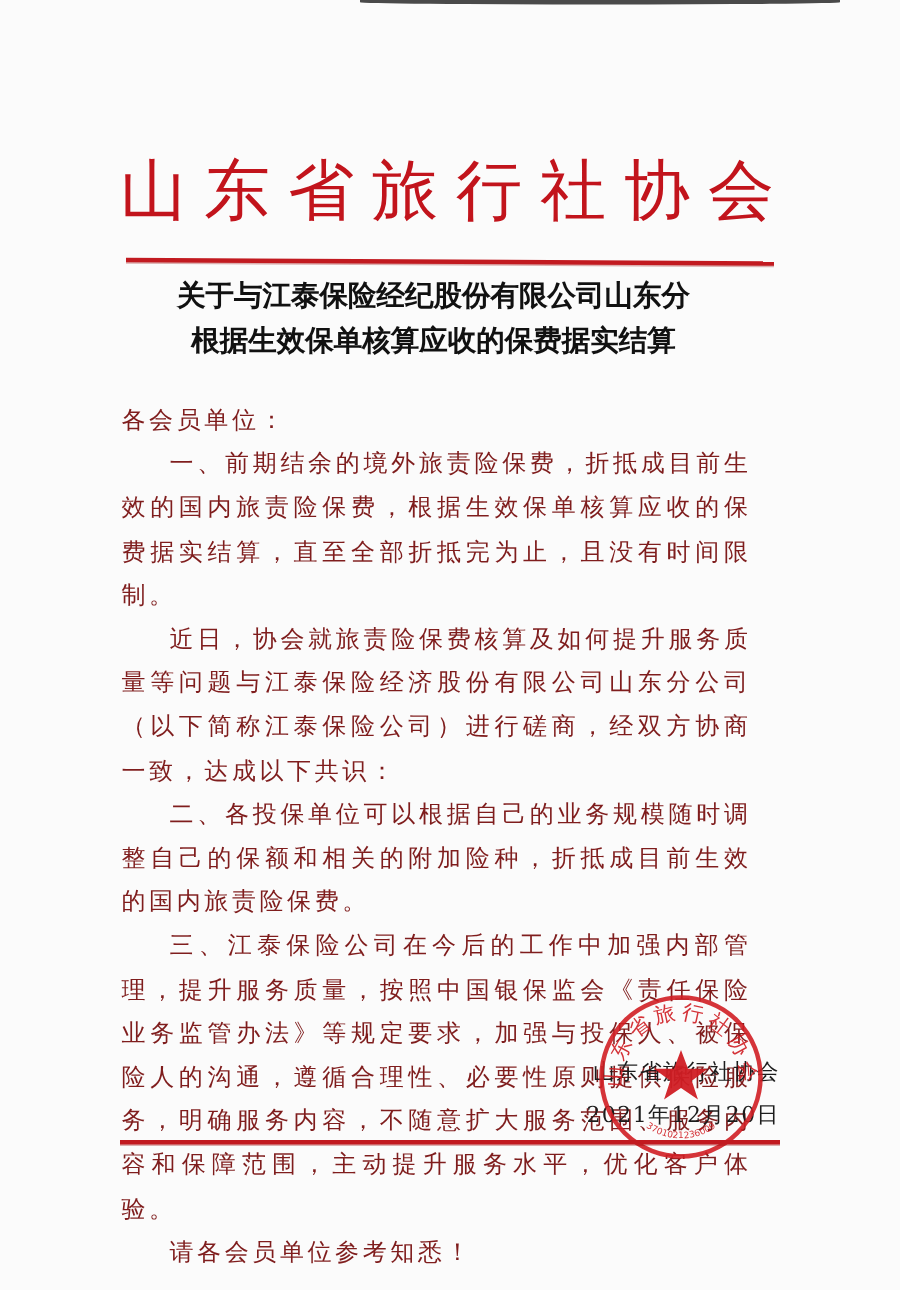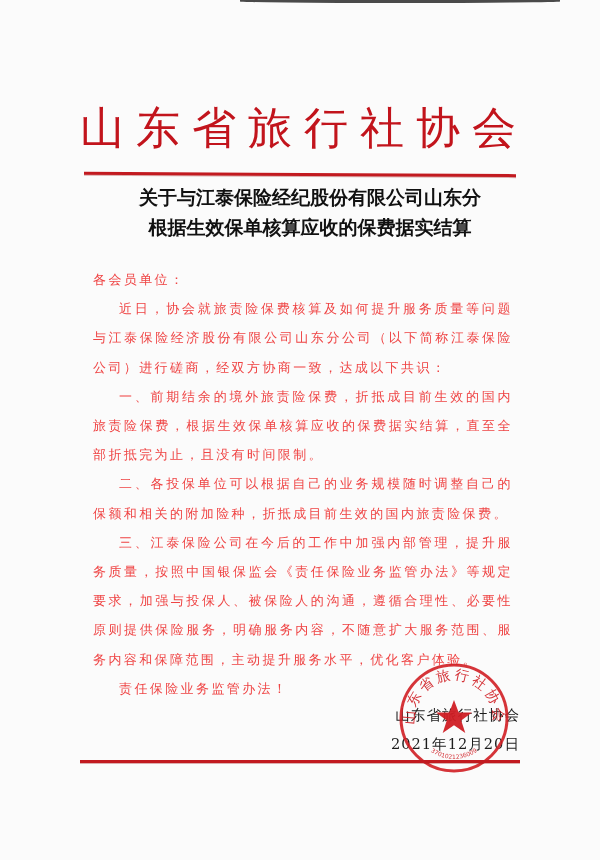--- a/index.html
+++ b/index.html
@@ -24,32 +24,32 @@
       line-height: 56px;
       white-space: nowrap;
     }
     .red-rule {
       position: absolute; height: 3px; background: #c21a20;
       box-shadow: 0 1px 0 rgba(150,0,0,0.3);
     }
     .rule-top { left: 84px; top: 173px; width: 432px; transform: rotate(0.3deg); }
     .rule-bottom { left: 80px; top: 760px; width: 440px; }
     .notice-title {
-      position: absolute; left: 100px; top: 182px; width: 420px;
+      position: absolute; left: 79px; top: 182px; width: 420px;
       text-align: center;
       font-family: "DejaVu Sans", "Liberation Sans", sans-serif;
       font-weight: bold;
       font-size: 19px; line-height: 30px;
       color: #111;
     }
     .body-text {
-      position: absolute; left: 93px; top: 265px; width: 420px;
-      font-size: 13px; line-height: 29.2px;
+      position: absolute; left: 81px; top: 265px; width: 420px;
+      font-size: 16px; line-height: 29.2px;
       letter-spacing: 2.4px;
-      color: #ef4444;
+      color: #7f1d1d;
     }
     .salutation { margin: 0; }
     .para { margin: 0; text-indent: 2em; text-align: justify; }
     .closing { margin: 0; text-indent: 2em; }
     .signature {
       position: absolute; left: 380px; top: 700px; width: 140px;
       text-align: right;
       font-size: 14.6px; line-height: 29px; letter-spacing: 1px;
       color: #1c1c1c;
     }
@@ -67,25 +67,25 @@
   <div class="org-title">山东省旅行社协会</div>
   <div class="red-rule rule-top"></div>
 
   <div class="notice-title">
     <div>关于与江泰保险经纪股份有限公司山东分</div>
     <div>根据生效保单核算应收的保费据实结算</div>
   </div>
 
   <div class="body-text">
     <p class="salutation">各会员单位：</p>
+    <p class="para">一、前期结余的境外旅责险保费，折抵成目前生效的国内旅责险保费，根据生效保单核算应收的保费据实结算，直至全部折抵完为止，且没有时间限制。</p>
     <p class="para">近日，协会就旅责险保费核算及如何提升服务质量等问题与江泰保险经济股份有限公司山东分公司（以下简称江泰保险公司）进行磋商，经双方协商一致，达成以下共识：</p>
-    <p class="para">一、前期结余的境外旅责险保费，折抵成目前生效的国内旅责险保费，根据生效保单核算应收的保费据实结算，直至全部折抵完为止，且没有时间限制。</p>
     <p class="para">二、各投保单位可以根据自己的业务规模随时调整自己的保额和相关的附加险种，折抵成目前生效的国内旅责险保费。</p>
     <p class="para">三、江泰保险公司在今后的工作中加强内部管理，提升服务质量，按照中国银保监会《责任保险业务监管办法》等规定要求，加强与投保人、被保险人的沟通，遵循合理性、必要性原则提供保险服务，明确服务内容，不随意扩大服务范围、服务内容和保障范围，主动提升服务水平，优化客户体验。</p>
-    <p class="closing">责任保险业务监管办法！</p>
+    <p class="closing">请各会员单位参考知悉！</p>
   </div>
 
   <div class="signature">
     <div>山东省旅行社协会</div>
     <div>2021年12月20日</div>
   </div>
 
   <svg class="seal" viewBox="0 0 112 112">
     <defs>
       <path id="sealArc" d="M 18 70 A 40 40 0 1 1 94 70"></path>

